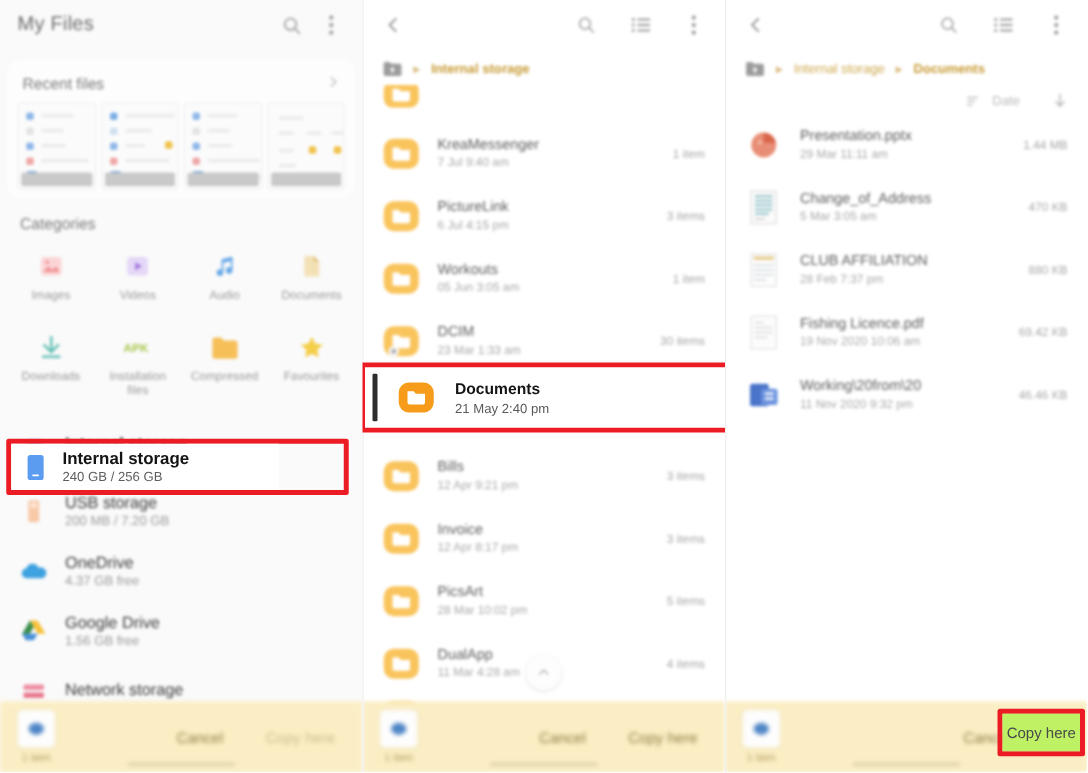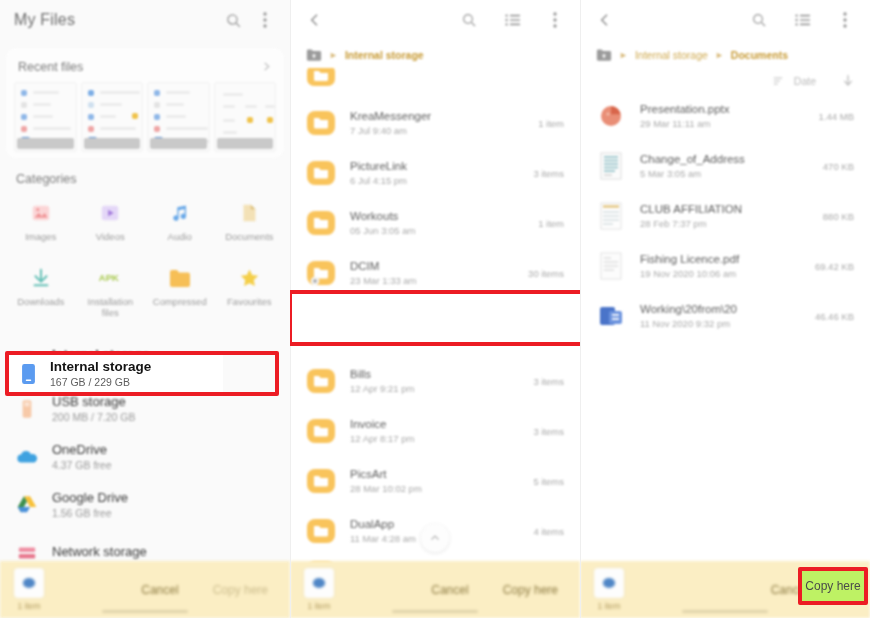--- a/index.html
+++ b/index.html
@@ -433,21 +433,21 @@
     <div class="redbox" style="left:5px; top:351px; width:274px; height:45px;"></div>
     <div style="position:absolute; left:9px; top:355px; width:214px; height:37px; background:#ffffff; z-index:41; display:flex; align-items:center; gap:14px; padding:0 0 0 12px;">
       <span style="display:flex;">
         <svg width="15" height="22" viewBox="0 0 16 24">
             <rect x="1" y="1" width="14" height="22" rx="2.5" fill="#5b9bf0"></rect>
             <rect x="5" y="18" width="6" height="1.6" rx=".8" fill="#ffffff"></rect>
           </svg>
       </span>
       <span style="display:flex; flex-direction:column; gap:2px;">
         <span style="font-size:13.5px;color:#141414;font-weight:600;">Internal storage</span>
-        <span style="font-size:10.5px;color:#5e5e5e;">167 GB / 229 GB</span>
+        <span style="font-size:10.5px;color:#5e5e5e;">240 GB / 256 GB</span>
       </span>
     </div>
   </div>
 
   <div class="panel p2">
     <div class="b1">
 
       <div class="appbar">
         <div class="back">
           <svg width="16" height="16" viewBox="0 0 24 24" fill="none" stroke="currentColor" stroke-width="2">
@@ -653,20 +653,34 @@
         <span class="bb-count">1 item</span>
       </div>
       <div class="bb-actions">
         <span class="bb-btn">Cancel</span>
         <span class="bb-btn">Copy here</span>
       </div>
       <span class="homebar"></span>
     </div>
 
     <div class="redbox" style="left:-2px; top:290px; width:578px; height:56px;"></div>
+    <div style="position:absolute; left:2px; top:294px; width:570px; height:48px; background:#ffffff; z-index:41; display:flex; align-items:center; gap:16px; padding:0 24px 0 14px;">
+      <span class="cursor-bar" style="left:6px; top:5px; height:38px;"></span>
+      <span style="display:flex; margin-left:12px;">
+        <svg width="30" height="28" viewBox="0 0 30 26">
+            <rect x="1" y="1" width="28" height="24" rx="8" fill="#f79c1a"></rect>
+            <path d="M8 8h5l1.6 1.9H22v7a1.6 1.6 0 0 1-1.6 1.6H9.6A1.6 1.6 0 0 1 8 16.9z" fill="#ffffff"></path>
+          </svg>
+      </span>
+      <span style="display:flex; flex-direction:column; gap:3px; flex:1;">
+        <span style="font-size:12.5px;color:#151515;font-weight:600;">Documents</span>
+        <span style="font-size:10.5px;color:#595959;">21 May 2:40 pm</span>
+      </span>
+
+    </div>
   </div>
 
   <div class="panel p3">
     <div class="b1">
 
       <div class="appbar">
         <div class="back">
           <svg width="16" height="16" viewBox="0 0 24 24" fill="none" stroke="currentColor" stroke-width="2">
               <polyline points="15,4 7,12 15,20"></polyline>
             </svg>

